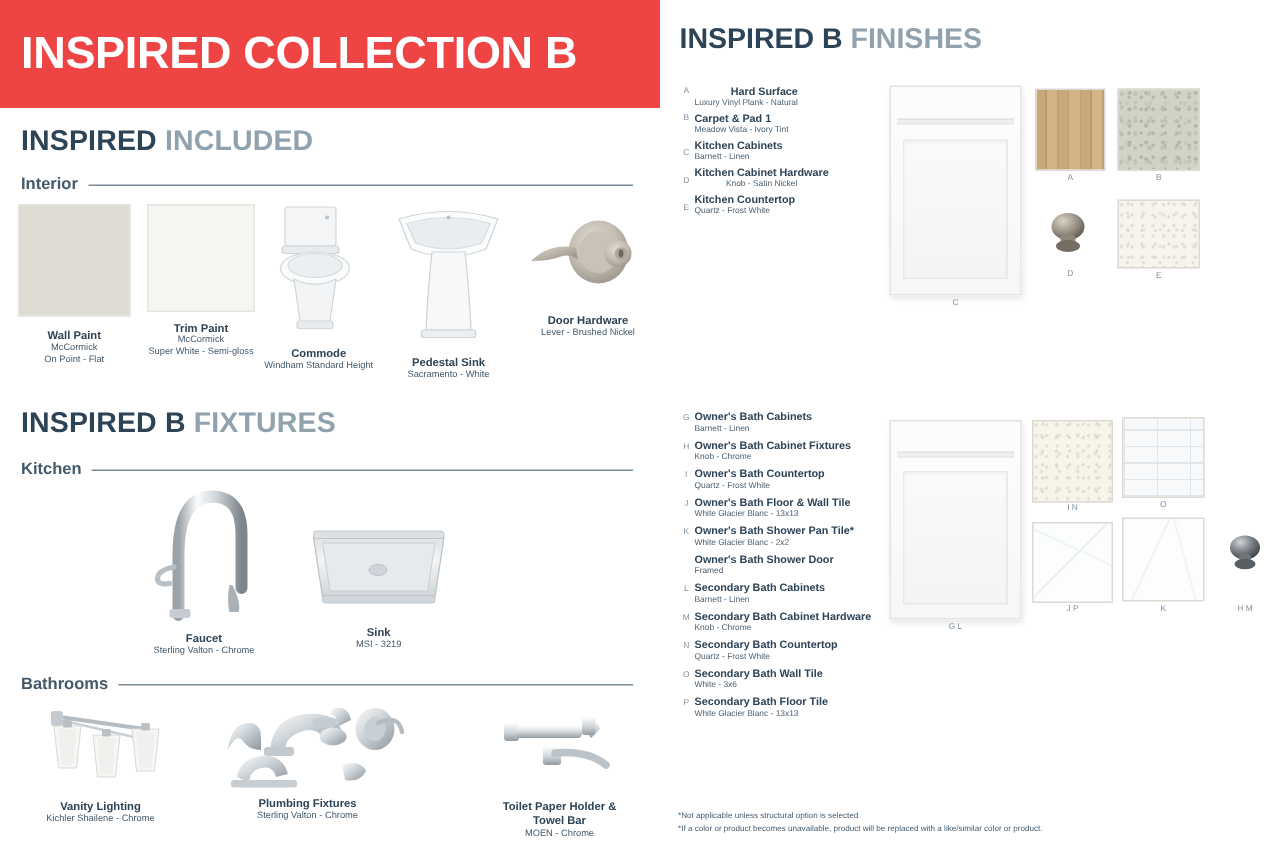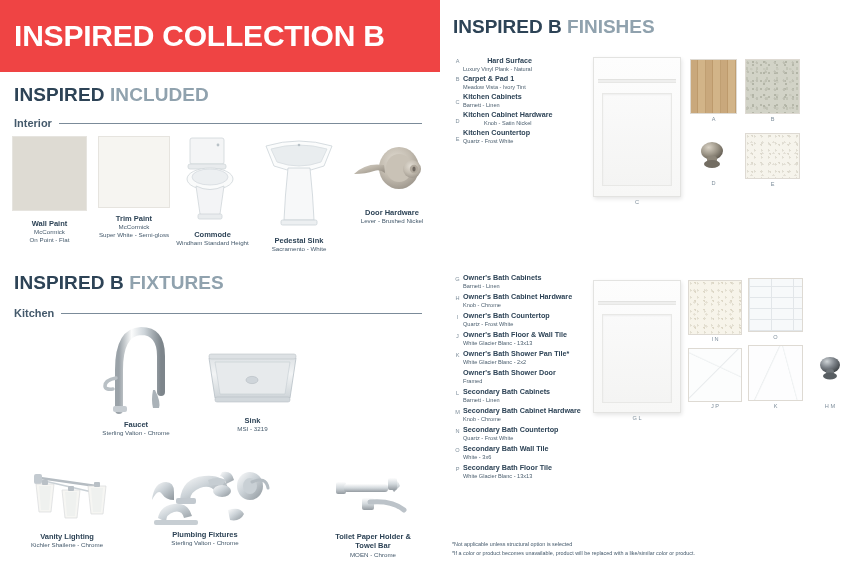--- a/index.html
+++ b/index.html
@@ -214,20 +214,24 @@
         <path d="M4 8 L91 8 L85 48 L10 48 Z" fill="url(#sinkg)" stroke="#b8c0c6" stroke-width="0.8"></path>
         <path d="M10 12 L85 12 L80 44 L15 44 Z" fill="#e7eaec" stroke="#c5ccd1" stroke-width="0.6"></path>
         <rect x="4" y="4" width="87" height="5" rx="2" fill="#dde1e4" stroke="#bcc3c8" stroke-width="0.6"></rect>
         <rect x="10" y="47" width="75" height="5" rx="2" fill="#d2d8dc" stroke="#b8c0c6" stroke-width="0.6"></rect>
         <ellipse cx="47" cy="30" rx="6" ry="3.6" fill="#cfd5da" stroke="#b3bbc1" stroke-width="0.6"></ellipse>
       </svg>
       <div class="cap" style="margin-top:4px;">Sink</div>
       <div class="sub">MSI - 3219</div>
     </div>
 
+    <div class="sub-head" style="left:14px; top:450px;">
+      <div class="sh-label">Bathrooms</div>
+      <div class="sh-rule"></div>
+    </div>
 
     <div class="item" style="left:18px; top:468px; width:98px;">
       <svg width="98" height="58" viewBox="0 0 98 58">
         <path d="M22 10 L78 18" stroke="#b5bcc2" stroke-width="2.6" stroke-linecap="round" fill="none"></path>
         <path d="M22 12 L74 24" stroke="#c9d0d5" stroke-width="1.6" stroke-linecap="round" fill="none"></path>
         <rect x="16" y="6" width="8" height="10" rx="2" fill="#c3cad0"></rect>
         <g fill="#f6f6f3" stroke="#d8dadb" stroke-width="0.7">
           <path d="M18 16 L36 16 L33 44 L21 44 Z"></path>
           <path d="M44 22 L62 22 L59 50 L47 50 Z"></path>
           <path d="M70 18 L88 18 L85 46 L73 46 Z"></path>
@@ -397,21 +401,21 @@
       <div class="frow">
         <div class="letter" style="top:2px;">G</div>
         <div class="ftxt" style="top:0px;">
           <div class="fname">Owner's Bath Cabinets</div>
           <div class="fdesc">Barnett - Linen</div>
         </div>
       </div>
       <div class="frow">
         <div class="letter" style="top:21px;">H</div>
         <div class="ftxt" style="top:19px;">
-          <div class="fname">Owner's Bath Cabinet Hardware</div>
+          <div class="fname">Owner's Bath Cabinet Fixtures</div>
           <div class="fdesc">Knob - Chrome</div>
         </div>
       </div>
       <div class="frow">
         <div class="letter" style="top:40px;">I</div>
         <div class="ftxt" style="top:38px;">
           <div class="fname">Owner's Bath Countertop</div>
           <div class="fdesc">Quartz - Frost White</div>
         </div>
       </div>

